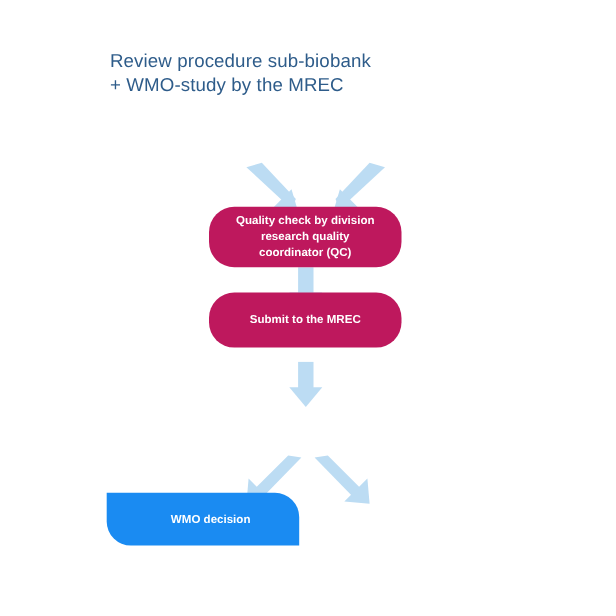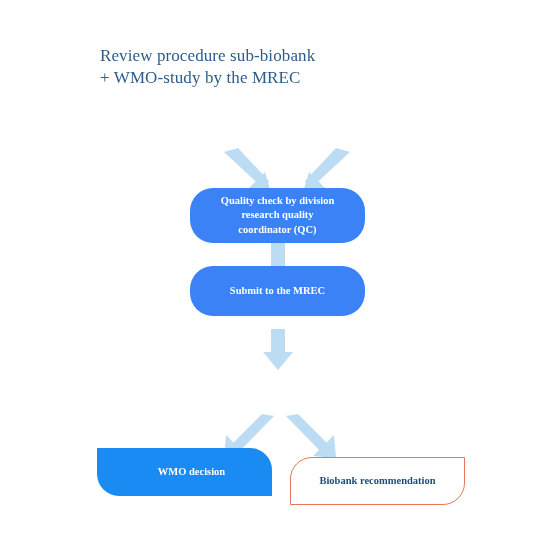--- a/index.html
+++ b/index.html
@@ -9,21 +9,20 @@
   }
   body {
     font-family: "Liberation Sans", sans-serif;
   }
   #canvas {
     position: relative;
     width: 532px;
     height: 560px;
     background: #ffffff;
     overflow: hidden;
-    font-family: Liberation Serif, serif;
   }
 
   
   .title {
     position: absolute;
     left: 100px;
     top: 45px;
     width: 320px;
     color: #2e5c8a;
     font-size: 17px;
@@ -55,21 +54,21 @@
   
   .corners-tl-br {
     border-radius: 22px 0 22px 0;
   }
 
   .fill-blue {
     background: #1a8bf2;
     color: #ffffff;
   }
   .fill-orange {
-    background: #3b82f6;
+    background: #be185d;
     color: #ffffff;
     border-radius: 23px;
   }
   .outline-orange {
     background: #ffffff;
     border: 1.3px solid #e8745a;
     color: #1f4e79;
   }
 
   
@@ -148,15 +147,14 @@
 
   <div class="node fill-orange corners-tr-bl" style="left:190px; top:188px; width:175px; height:55px;">Quality check by division
 research quality
 coordinator (QC)</div>
 
   <div class="node fill-orange corners-tr-bl" style="left:190px; top:266px; width:175px; height:50px;text-align:center;">Submit to the MREC</div>
 
 
   <div class="node fill-blue corners-tr-bl" style="left:97px; top:448px; width:175px; height:48px;padding-left:24px;">WMO decision</div>
 
-  <div class="node outline-orange corners-tl-br" style="left:290px; top:457px; width:175px; height:48px;">Biobank recommendation</div>
 
 </div>
 
 </body></html>

